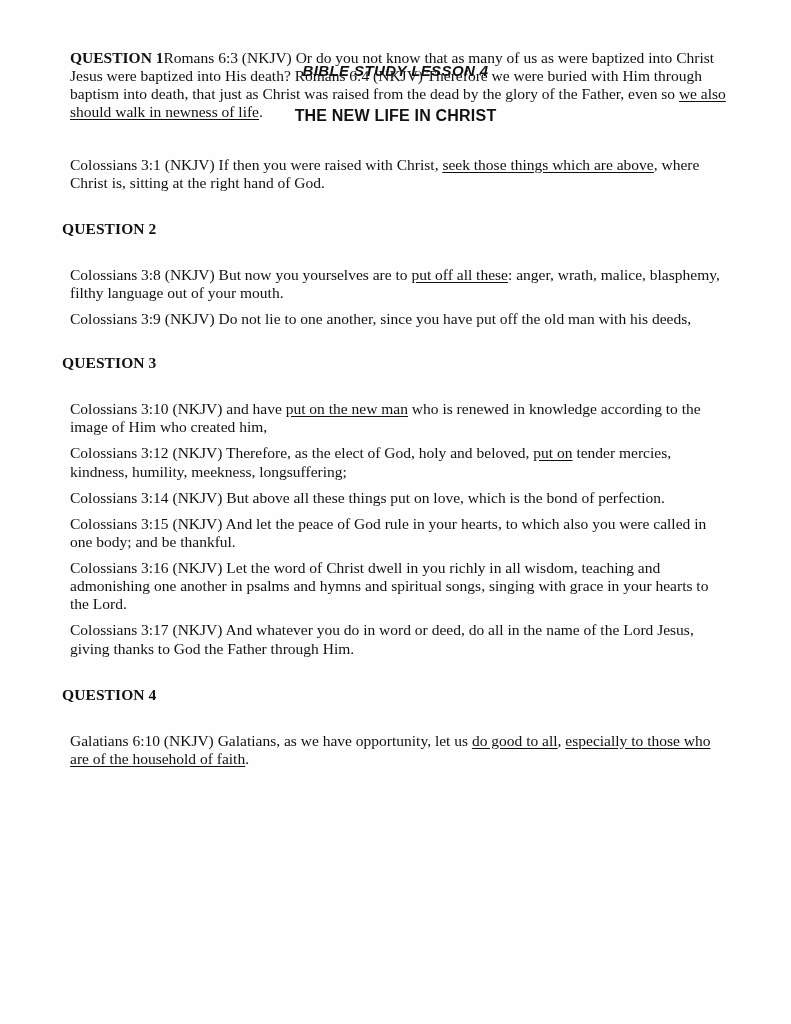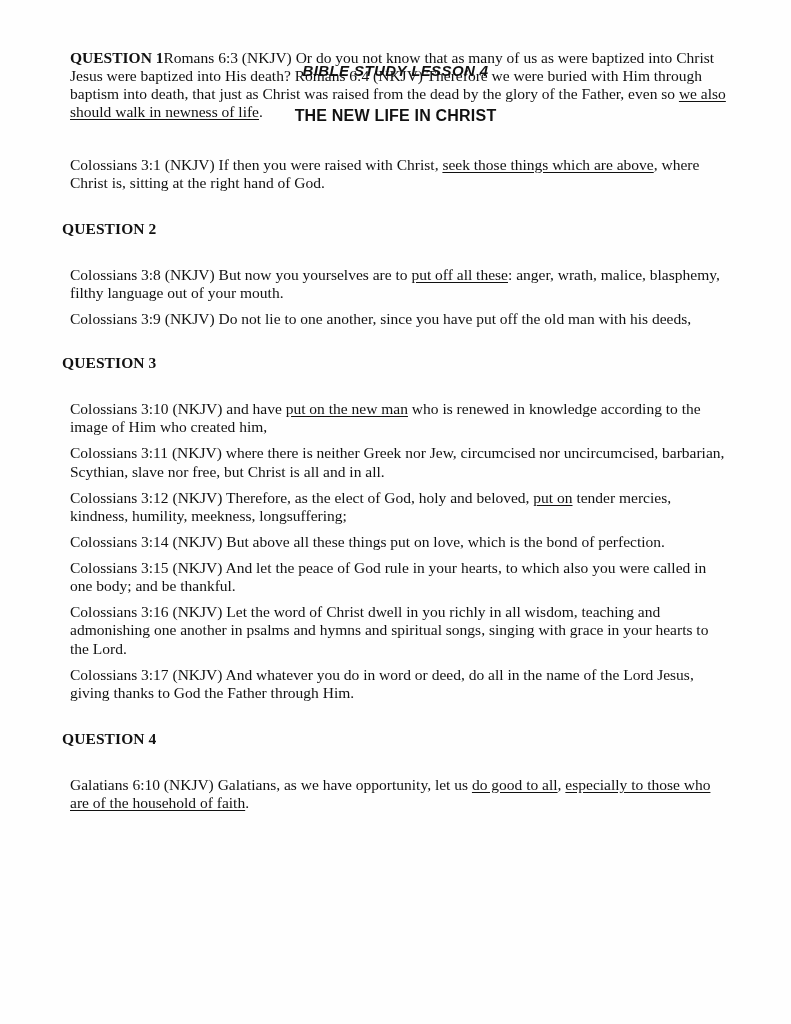--- a/index.html
+++ b/index.html
@@ -133,21 +133,20 @@
     <p class="para"><span>Colossians 3:9 (NKJV)</span><span>   Do not lie to one another, since you have put off the old man with his deeds,</span></p>
 
     <div class="sp-q3h"></div>
 
     <p class="section-heading">QUESTION 3</p>
 
     <div class="sp-q3b"></div>
 
     <p class="para"><span>Colossians 3:10 (NKJV)</span><span>    and have </span><span class="u">put on the new man</span><span> who is renewed in knowledge according to the image of Him who created him,</span></p>
 
-    <p class="para"><span>Colossians 3:11 (NKJV)</span><span>   where there is neither Greek nor Jew, circumcised nor uncircumcised, barbarian, Scythian, slave nor free, but Christ is all and in all.</span></p>
 
     <p class="para"><span>Colossians 3:12 (NKJV)</span><span>   Therefore, as the elect of God, holy and beloved, </span><span class="u">put on</span><span> tender mercies, kindness, humility, meekness, longsuffering;</span></p>
 
 
     <p class="para"><span>Colossians 3:14 (NKJV)</span><span>   But above all these things put on love, which is the bond of perfection.</span></p>
 
     <p class="para"><span>Colossians 3:15 (NKJV)</span><span>   And let the peace of God rule in your hearts, to which also you were called in one body; and be thankful.</span></p>
 
     <p class="para"><span>Colossians 3:16 (NKJV)</span><span>   Let the word of Christ dwell in you richly in all wisdom, teaching and admonishing one another in psalms and hymns and spiritual songs, singing with grace in your hearts to the Lord.</span></p>
 

